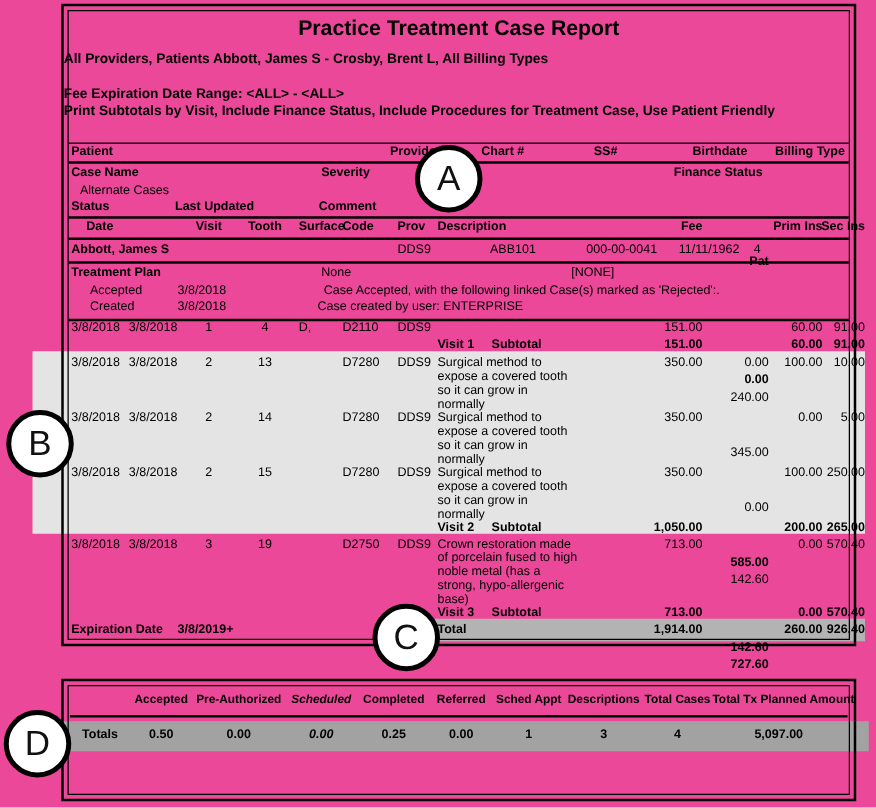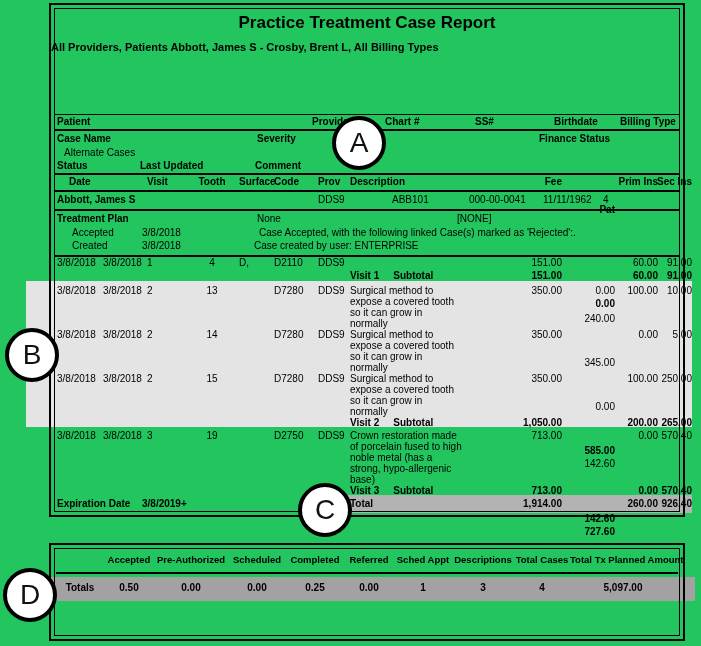--- a/index.html
+++ b/index.html
@@ -1,16 +1,16 @@
 <!DOCTYPE html>
 <html><head>
 <meta charset="utf-8">
 <style>
   html,body{margin:0;padding:0;background:#fff;}
-  .canvas{position:relative;width:701px;height:646px;background:#22c55e;overflow:hidden;
+  .canvas{position:relative;width:701px;height:646px;background:#ec4899;overflow:hidden;
           font-family:"Liberation Sans",sans-serif;color:#000;}
   
   .band{position:absolute;z-index:0;}
   .band-b{left:26px;top:281px;width:666px;height:146px;}
   .band-c{left:340px;top:495px;width:352px;height:18px;}
   .band-d{left:18px;top:577px;width:677px;height:24px;}
   
   .box{position:absolute;border:2px solid #000;z-index:1;background:transparent;}
   .main-box{left:49px;top:3px;width:632px;height:510px;}
   .sum-box{left:49px;top:543px;width:632px;height:94px;}
@@ -19,58 +19,60 @@
   .rule.thin{height:1px;}
   
   .a{position:absolute;font-size:10px;line-height:11px;white-space:nowrap;}
   .b{font-weight:bold;}
   
   .title{position:absolute;top:8px;left:0;right:0;text-align:center;font-size:17px;font-weight:bold;}
   .sub{position:absolute;left:0;right:0;font-size:11px;font-weight:bold;line-height:13px;}
   
   .prow{position:absolute;left:0;right:0;}
   .cd1{left:6px;} .cd2{left:52px;}
-  .cv{left:96px;width:40px;text-align:left;}
+  .cv{left:96px;width:40px;text-align:center;}
   .ct{left:146px;width:30px;text-align:center;}
   .cs{left:188px;} .cc{left:223px;} .cp{left:267px;}
   .cdesc{left:299px;width:142px;white-space:normal;line-height:11px;}
   .csub{left:299px;width:157px;text-align:left;}
   .csub .gap{margin-left:14px;}
   .cfee{left:431px;width:80px;text-align:right;}
   .cpat{left:504px;width:60px;text-align:right;margin-top:28px;}
   .cprim{left:547px;width:60px;text-align:right;}
   .csec{left:581px;width:60px;text-align:right;}
   
   .callout{position:absolute;z-index:3;width:46px;height:46px;border:4px solid #000;border-radius:50%;
            background:#fff;display:flex;align-items:center;justify-content:center;
            font-size:28px;font-weight:400;color:#111;}
   .co-a{left:332px;top:116px;} .co-b{left:5px;top:328px;}
   .co-c{left:298px;top:483px;} .co-d{left:3px;top:568px;}
   
   .sum-row{position:absolute;left:5px;right:5px;display:flex;align-items:flex-start;}
   .sum-row .cell{flex:0 0 auto;text-align:center;white-space:nowrap;}
   .sum-head{top:9px;font-size:9.5px;font-weight:bold;line-height:12px;}
   .sum-vals{top:37px;font-size:10px;font-weight:bold;line-height:12px;}
-  .w0{width:48px;text-align:left;} .w1{width:50px;} .w2{width:74px;} .w3{width:58px;}
+  .w0{width:48px;text-align:left;} .w1{width:50px;} .w2{width:74px;} .w3{width:58px;font-style:italic;}
   .w4{width:58px;} .w5{width:50px;} .w6{width:58px;} .w7{width:62px;} .w8{width:56px;} .w9{width:106px;}
 </style>
 </head>
 <body>
 
 <div class="canvas">
 
   <div class="band band-b" style="background: rgb(228, 228, 228);"></div>
   <div class="band band-c" style="background: rgb(179, 179, 179);"></div>
   <div class="band band-d" style="background: rgb(162, 162, 162);"></div>
 
   <div class="box main-box">
     <div class="frame"></div>
 
     <div class="title">Practice Treatment Case Report</div>
     <div class="sub" style="top:36px">All Providers, Patients Abbott, James S - Crosby, Brent L, All Billing Types</div>
+    <div class="sub" style="top:64px">Fee Expiration Date Range: &lt;ALL&gt; - &lt;ALL&gt;</div>
+    <div class="sub" style="top:78px">Print Subtotals by Visit, Include Finance Status, Include Procedures for Treatment Case, Use Patient Friendly</div>
     <div class="rule thin" style="top:109px"></div>
 
     <div class="prow" style="top:111px">
       <span class="a b" style="left:6px">Patient</span>
       <span class="a b" style="left:261px">Provider</span>
       <span class="a b" style="left:334px">Chart #</span>
       <span class="a b" style="left:424px">SS#</span>
       <span class="a b" style="left:503px">Birthdate</span>
       <span class="a b" style="left:569px">Billing Type</span>
     </div>

